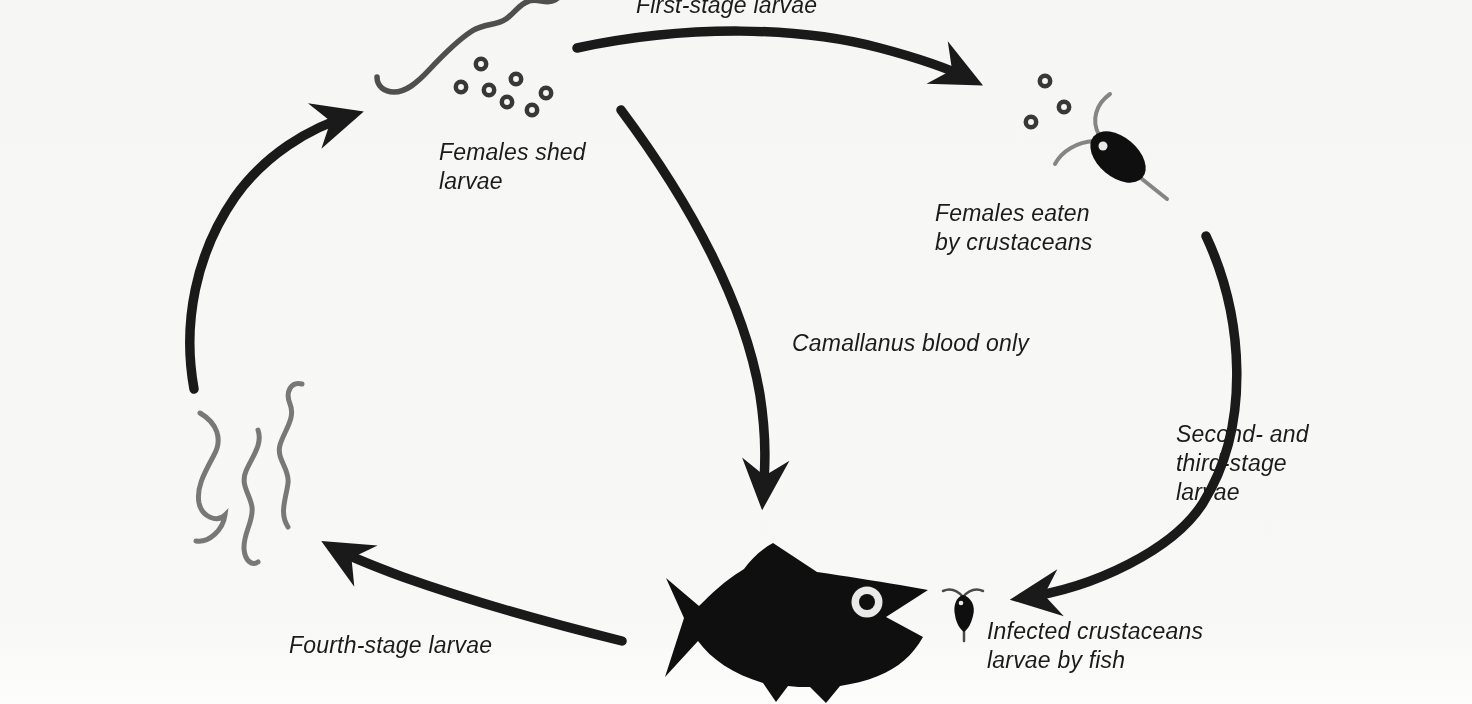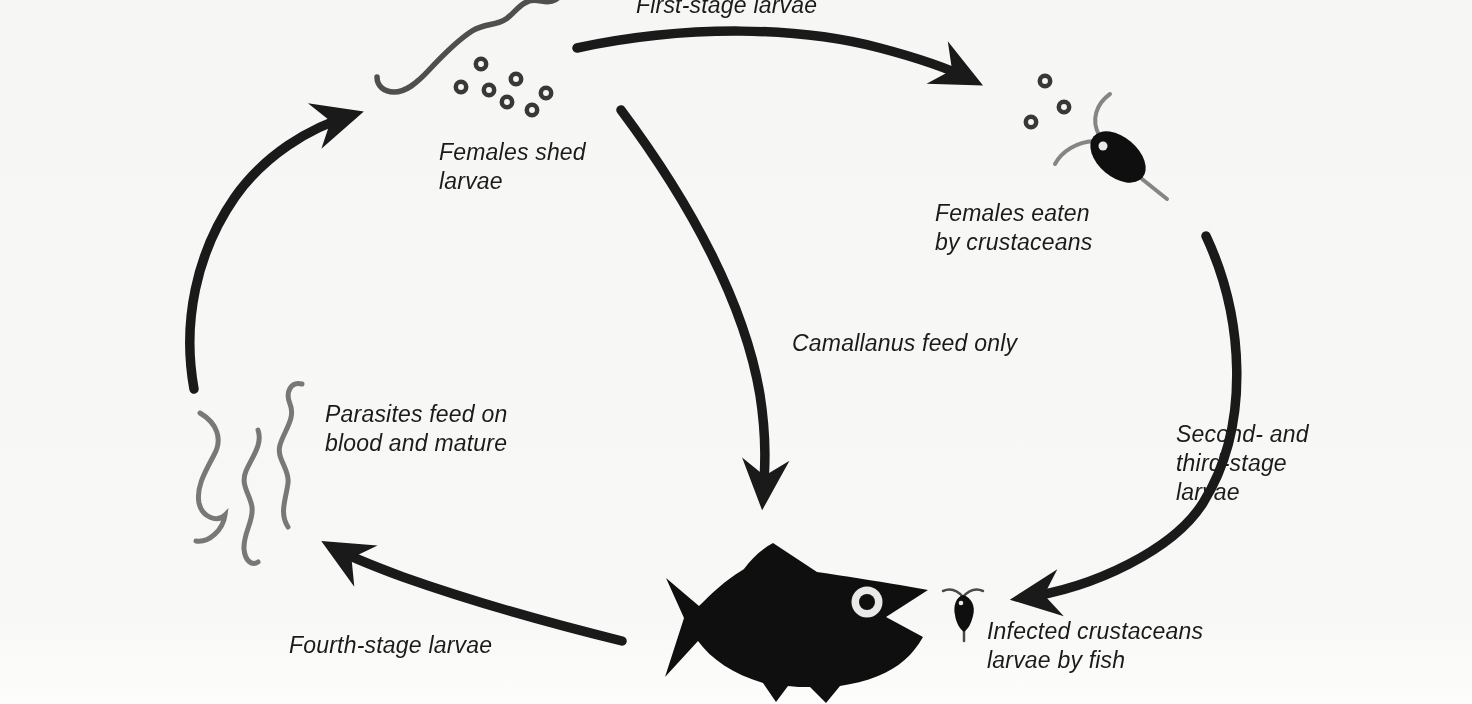--- a/index.html
+++ b/index.html
@@ -118,28 +118,26 @@
   </svg>
 
   <div class="label" style="left:636px;top:-9px;">First-stage larvae</div>
 
   <div class="label" style="left:394px;top:138px;margin-left:45px;">Females shed
 larvae</div>
 
   <div class="label" style="left:935px;top:199px;">Females eaten
 by crustaceans</div>
 
-  <div class="label" style="left:792px;top:329px;">Camallanus feed only</div>
+  <div class="label" style="left:792px;top:329px;">Camallanus blood only</div>
 
   <div class="label" style="left:1176px;top:420px;">Second- and
 third-stage
 larvae</div>
 
   <div class="label" style="left:987px;top:617px;">Infected crustaceans
 larvae by fish</div>
 
   <div class="label" style="left:289px;top:631px;text-align:center;">Fourth-stage larvae</div>
 
-  <div class="label" style="left:325px;top:400px;">Parasites feed on
-blood and mature</div>
 
 
 </div>
 
 </body></html>

